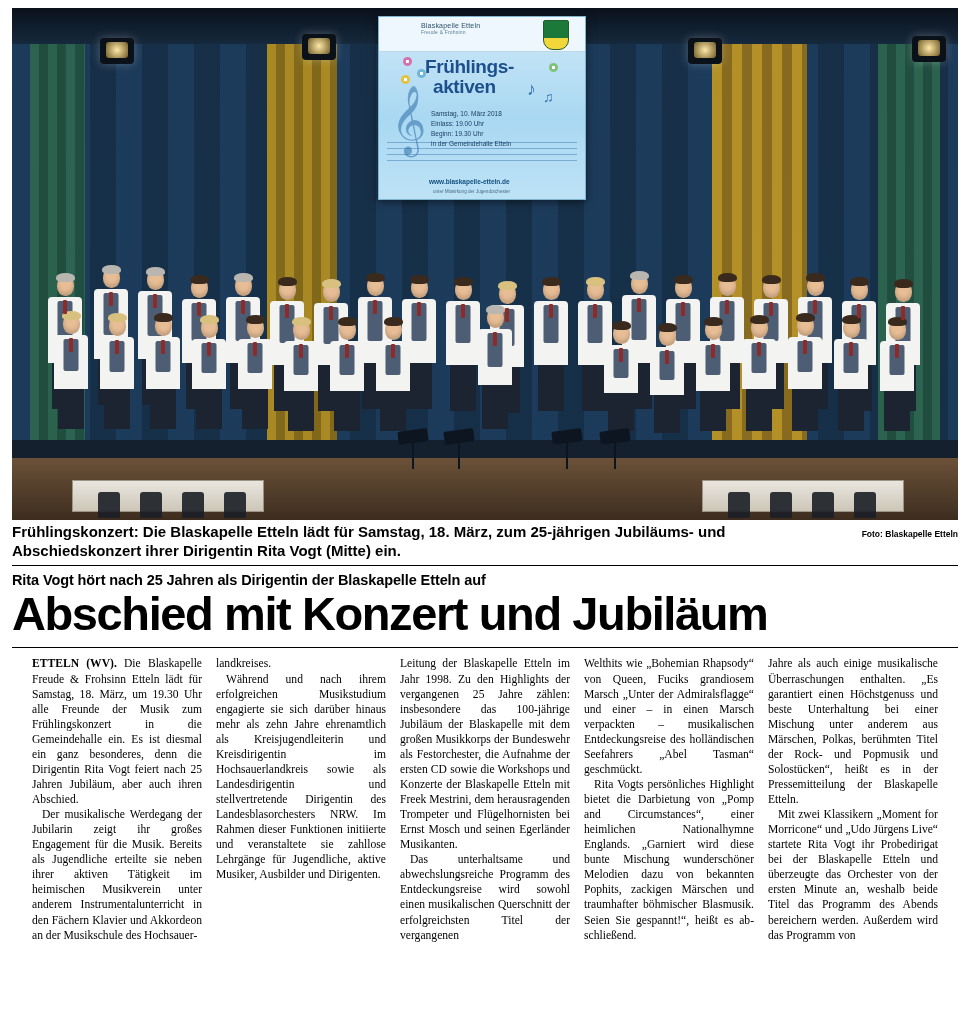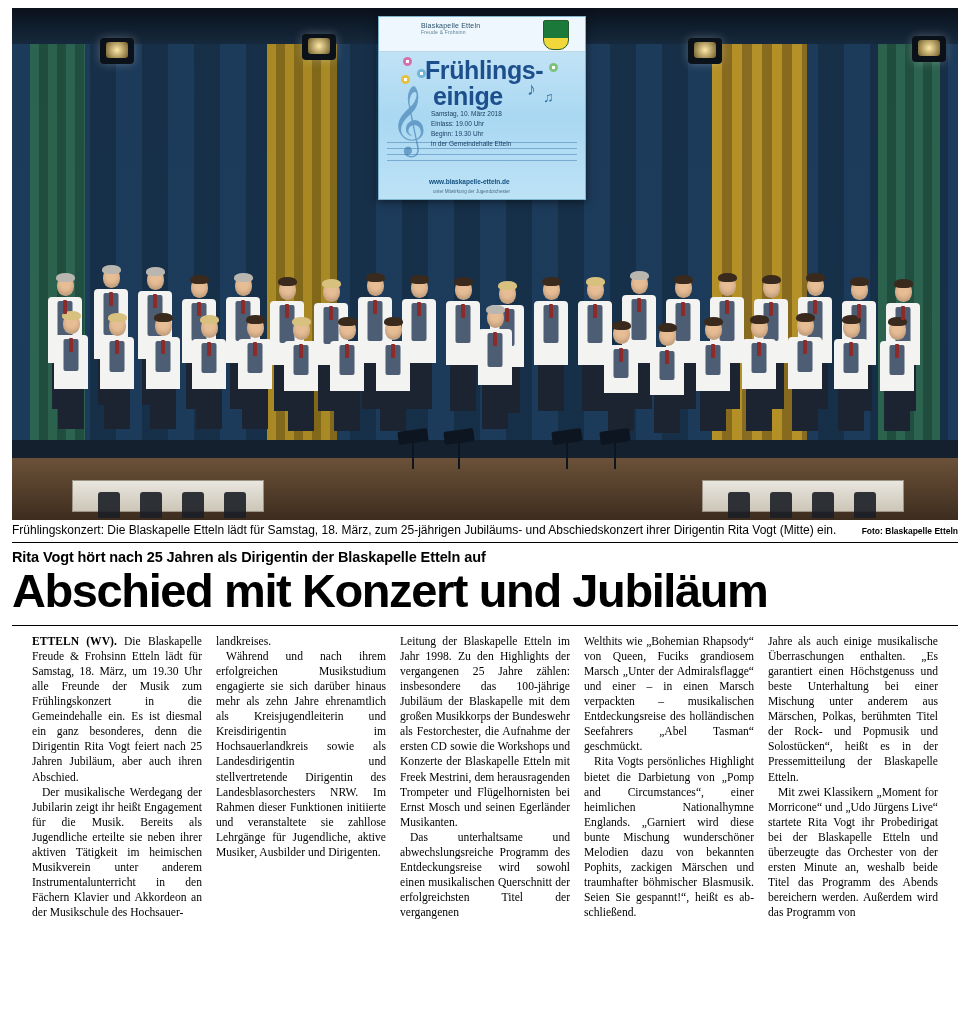--- a/index.html
+++ b/index.html
@@ -112,21 +112,21 @@
     border: 1px solid #245c2e;
     border-radius: 2px 2px 10px 10px;
   }
   .screen-band {
     position: absolute; top: 5px; left: 42px;
     font-size: 7px; color: #2a4f6b; letter-spacing: .2px;
   }
   .screen-band small { display: block; font-size: 5px; color: #5e7f95; }
   .screen-title {
     position: absolute; top: 40px; left: 46px;
-    font-size: 25px; font-weight: bold; color: #1d4f8c;
+    font-size: 19px; font-weight: bold; color: #1d4f8c;
     line-height: 1.05; letter-spacing: -.4px;
   }
   .screen-title .l2 { display: block; margin-left: 8px; }
   .screen-info {
     position: absolute; top: 92px; left: 52px;
     font-size: 6.5px; color: #1c3f63; line-height: 1.55;
   }
   .screen-url {
     position: absolute; bottom: 14px; left: 50px;
     font-size: 6.5px; color: #13507f; font-weight: bold;
@@ -229,22 +229,22 @@
   .caption-row {
     width: 946px;
     display: flex;
     align-items: baseline;
     justify-content: space-between;
     border-bottom: 1px solid #000;
     padding: 3px 0 4px 0;
     font-family: "Liberation Sans", sans-serif;
   }
   .caption {
-    font-size: 12px;
-    font-weight: normal;
+    font-size: 15px;
+    font-weight: bold;
     line-height: 1.25;
   }
   .photo-credit {
     font-size: 8.5px;
     font-weight: bold;
     white-space: nowrap;
     padding-left: 14px;
   }
 
   
@@ -317,21 +317,21 @@
       <div class="flower" style="left:24px; top:40px;"></div>
       <div class="flower" style="left:38px; top:52px; background:radial-gradient(circle,#fff 25%,#6fb5d6 26%);"></div>
       <div class="flower" style="left:22px; top:58px; background:radial-gradient(circle,#fff 25%,#e4c13f 26%);"></div>
       <div class="flower" style="left:170px; top:46px; background:radial-gradient(circle,#fff 25%,#7ec27a 26%);"></div>
       <div class="note-sym" style="left:148px; top:62px;">♪</div>
       <div class="note-sym" style="left:164px; top:72px; font-size:14px;">♫</div>
       <div class="clef">𝄞</div>
       <div class="screen-staff"></div>
       <div class="screen-title">
         <span>Frühlings-</span>
-        <span class="l2">einige</span>
+        <span class="l2">aktiven</span>
       </div>
       <div class="screen-info">
         <div>Samstag, 10. März 2018</div>
         <div>Einlass: 19.00 Uhr</div>
         <div>Beginn: 19.30 Uhr</div>
         <div>in der Gemeindehalle Etteln</div>
       </div>
       <div class="screen-url">www.blaskapelle-etteln.de</div>
       <div class="screen-sub">unter Mitwirkung der Jugendorchester</div>
     </div>
@@ -556,21 +556,21 @@
     <div class="photo-credit">Foto: Blaskapelle Etteln</div>
   </div>
 
   <div class="kicker">Rita Vogt hört nach 25 Jahren als Dirigentin der Blaskapelle Etteln auf</div>
   <div class="headline">Abschied mit Konzert und Jubiläum</div>
   <div class="rule"></div>
 
   <div class="columns">
     <div class="col">
       <p class="first"><span class="dateline">ETTELN (WV).</span> Die Blaskapelle Freude &amp; Frohsinn Etteln lädt für Samstag, 18. März, um 19.30 Uhr alle Freunde der Musik zum Frühlingskonzert in die Gemeindehalle ein. Es ist diesmal ein ganz besonderes, denn die Dirigentin Rita Vogt feiert nach 25 Jahren Jubiläum, aber auch ihren Abschied.</p>
-      <p>Der musikalische Werdegang der Jubilarin zeigt ihr heißt Engagement für die Musik. Bereits als Jugendliche erteilte sie neben ihrer aktiven Tätigkeit im heimischen Musikverein unter anderem Instrumentalunterricht in den Fächern Klavier und Akkordeon an der Musikschule des Hochsauer-</p>
+      <p>Der musikalische Werdegang der Jubilarin zeigt ihr großes Engagement für die Musik. Bereits als Jugendliche erteilte sie neben ihrer aktiven Tätigkeit im heimischen Musikverein unter anderem Instrumentalunterricht in den Fächern Klavier und Akkordeon an der Musikschule des Hochsauer-</p>
     </div>
     <div class="col">
       <p class="first">landkreises.</p>
       <p>Während und nach ihrem erfolgreichen Musikstudium engagierte sie sich darüber hinaus mehr als zehn Jahre ehrenamtlich als Kreisjugendleiterin und Kreisdirigentin im Hochsauerlandkreis sowie als Landesdirigentin und stellvertretende Dirigentin des Landesblasorchesters NRW. Im Rahmen dieser Funktionen initiierte und veranstaltete sie zahllose Lehrgänge für Jugendliche, aktive Musiker, Ausbilder und Dirigenten.</p>
     </div>
     <div class="col">
       <p class="first">Leitung der Blaskapelle Etteln im Jahr 1998. Zu den Highlights der vergangenen 25 Jahre zählen: insbesondere das 100-jährige Jubiläum der Blaskapelle mit dem großen Musikkorps der Bundeswehr als Festorchester, die Aufnahme der ersten CD sowie die Workshops und Konzerte der Blaskapelle Etteln mit Freek Mestrini, dem herausragenden Trompeter und Flügelhornisten bei Ernst Mosch und seinen Egerländer Musikanten.</p>
       <p>Das unterhaltsame und abwechslungsreiche Programm des Entdeckungsreise wird sowohl einen musikalischen Querschnitt der erfolgreichsten Titel der vergangenen</p>
     </div>
     <div class="col">

